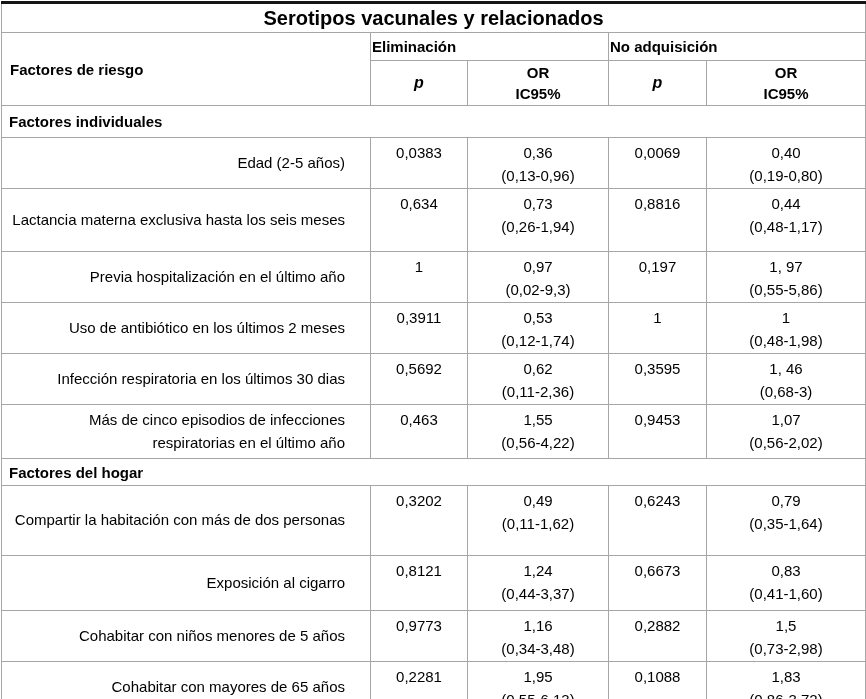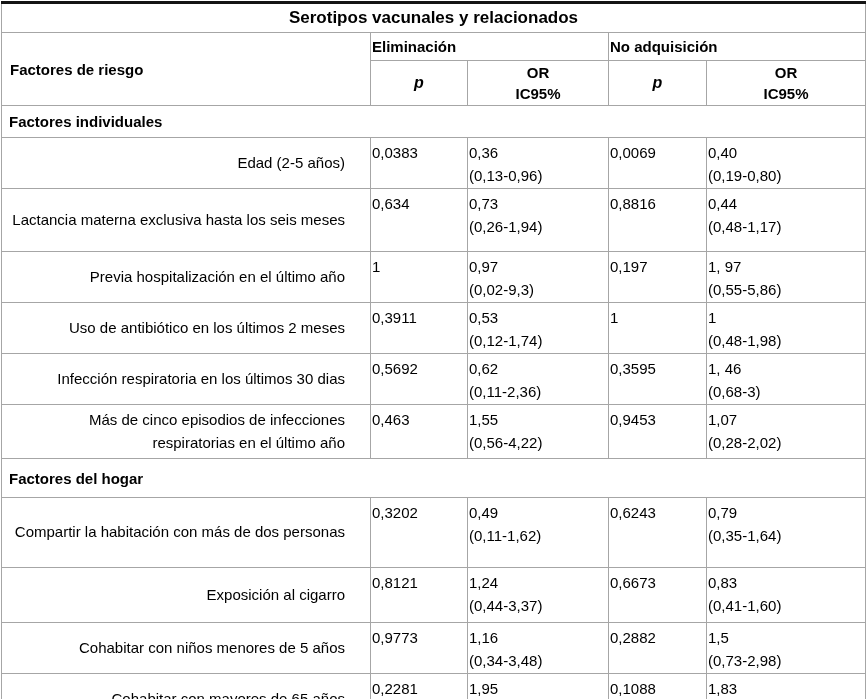--- a/index.html
+++ b/index.html
@@ -1,27 +1,27 @@
 <!DOCTYPE html>
 <html><head>
 <meta charset="utf-8">
 <style>
   html,body{margin:0;padding:0;background:#ffffff;}
   body{font-family:"Liberation Sans",sans-serif;color:#000;width:866px;height:699px;overflow:hidden;}
   table{border-collapse:collapse;table-layout:fixed;width:864px;margin:1px 0 0 1px;font-size:15px;}
   td{border:1px solid #a6a6a6;overflow:hidden;}
   thead tr.title-row td{border-top:3px solid #141414;}
-  .title-cell{font-weight:bold;text-align:center;vertical-align:middle;font-size:17px;}
+  .title-cell{font-weight:bold;text-align:center;vertical-align:middle;font-size:20px;}
   .rf-head{font-weight:bold;text-align:left;vertical-align:middle;padding:2px 10px 2px 8px;}
   .grp{font-weight:bold;vertical-align:middle;}
   .ph{font-weight:bold;font-style:italic;text-align:center;vertical-align:middle;font-size:16px;}
   .orh{font-weight:bold;text-align:center;vertical-align:middle;line-height:1.4;}
   .sec{font-weight:bold;text-align:left;vertical-align:middle;padding:2px 8px 2px 7px;margin-left:32px;}
   .lbl{text-align:right;vertical-align:middle;padding:4px 25px 4px 8px;line-height:1.5;}
-  .val{vertical-align:top;padding-top:4px;line-height:1.5;}
+  .val{text-align:center;vertical-align:top;padding-top:4px;line-height:1.5;}
 </style>
 </head>
 <body>
 
 <table>
   <colgroup>
     <col style="width:369px">
       <col style="width:97px">
       <col style="width:141px">
       <col style="width:98px">
@@ -121,24 +121,24 @@
       <tr style="height: 54px;">
         <td class="lbl">Más de cinco episodios de infecciones respiratorias en el último año</td>
         <td class="val">0,463</td>
         <td class="val">
           <div>1,55</div>
           <div>(0,56-4,22)</div>
         </td>
         <td class="val">0,9453</td>
         <td class="val">
           <div>1,07</div>
-          <div>(0,28-2,02)</div>
+          <div>(0,56-2,02)</div>
         </td>
       </tr>
-      <tr style="height: 39px;">
+      <tr style="height: 27px;">
         <td colspan="5" class="sec">Factores del hogar</td>
       </tr>
       <tr style="height: 70px;">
         <td class="lbl">Compartir la habitación con más de dos personas</td>
         <td class="val">0,3202</td>
         <td class="val">
           <div>0,49</div>
           <div>(0,11-1,62)</div>
         </td>
         <td class="val">0,6243</td>

